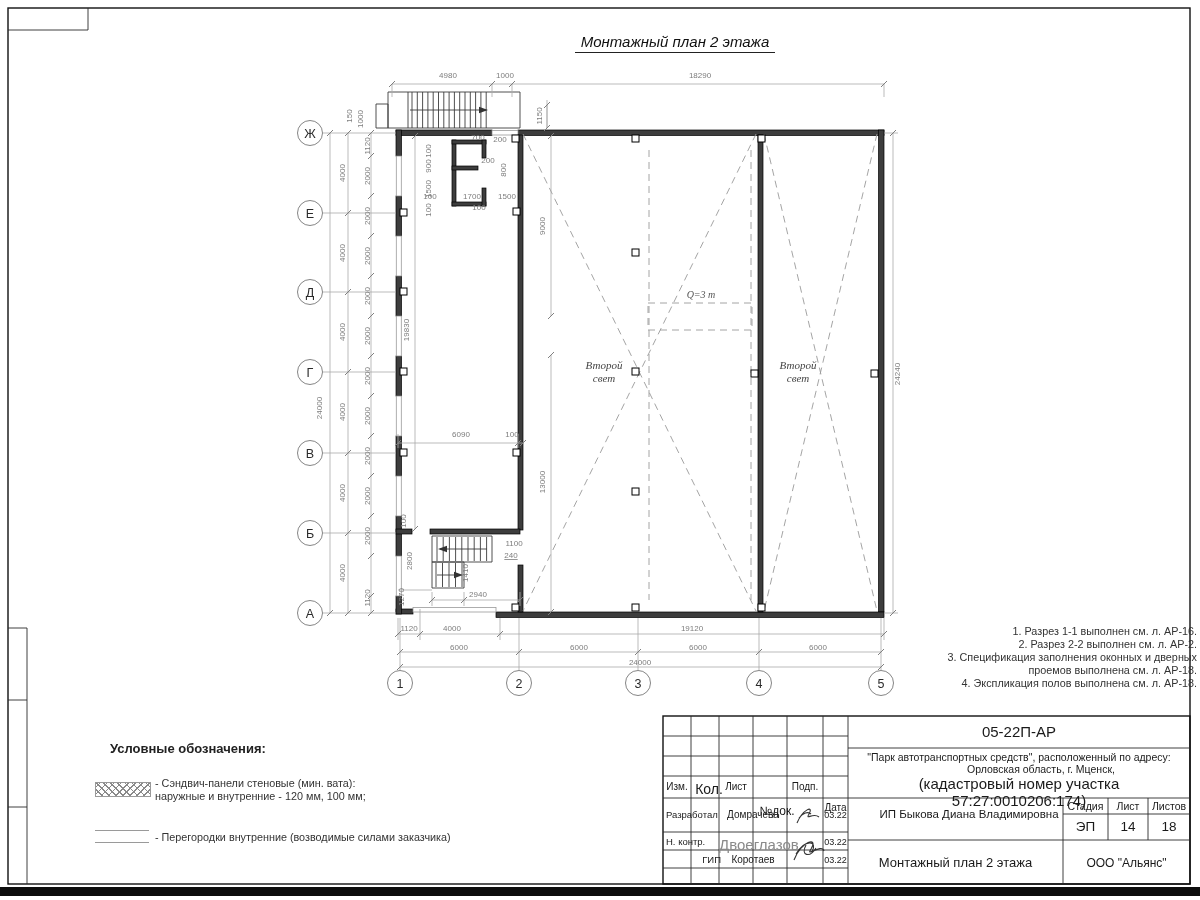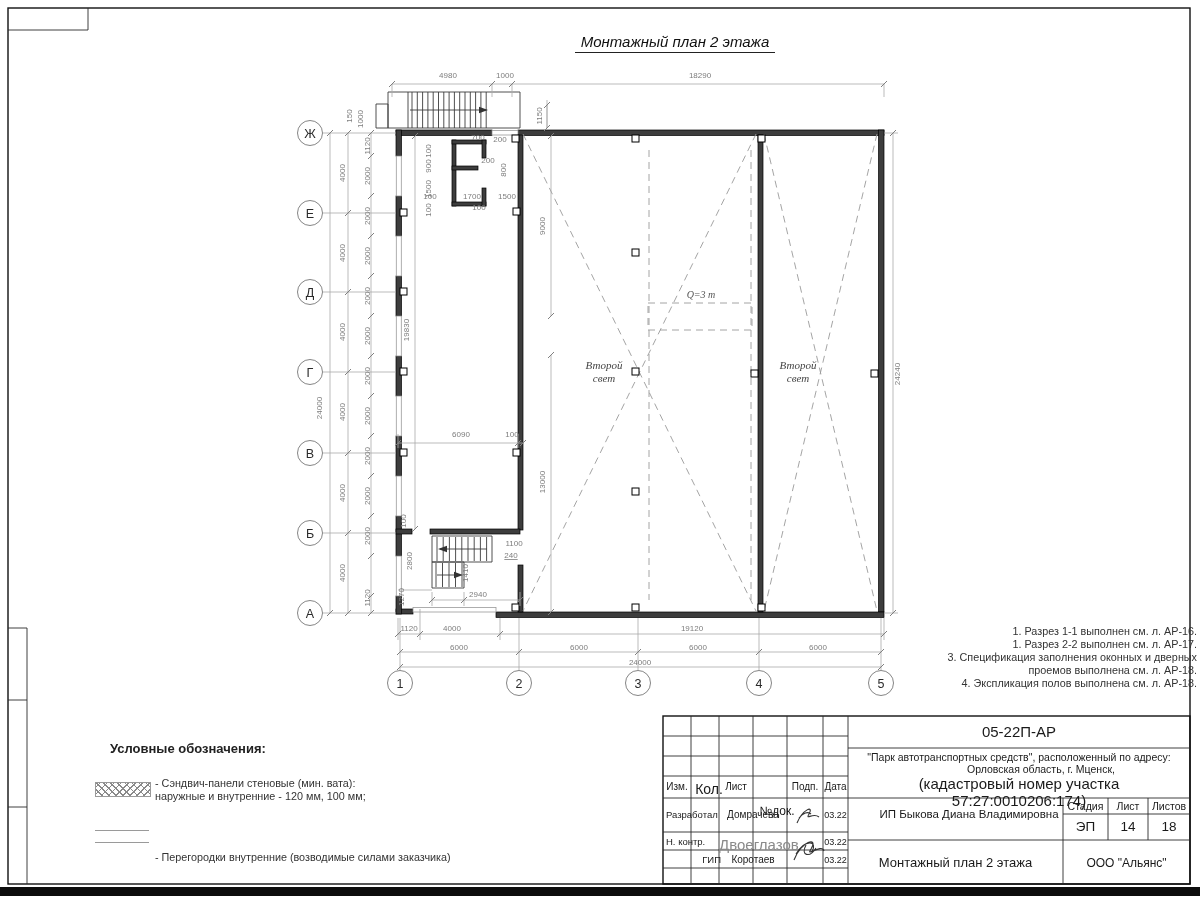--- a/index.html
+++ b/index.html
@@ -28,21 +28,21 @@
                font-style:italic;font-size:15px;color:#111;}
   .sheet-title span{border-bottom:1.2px solid #222;padding:0 6px 2px 6px;}
   .notes{left:947px;top:625px;width:250px;font-size:10.8px;line-height:12.9px;color:#333;text-align:right;}
   .notes .ind{padding-left:14px;}
   .legend-head{left:110px;top:741px;font-size:13px;color:#222;font-weight:bold;}
   .legend-sw1{left:95px;top:782px;width:54px;height:13px;border:1px solid #999;
      background-image:repeating-linear-gradient(45deg,transparent 0 4px,#8a8a8a 4px 5px),
                       repeating-linear-gradient(-45deg,transparent 0 4px,#8a8a8a 4px 5px);}
   .legend-sw2{left:95px;top:830px;width:54px;height:11px;border-top:1px solid #9a9a9a;border-bottom:1px solid #9a9a9a;background:#fff;}
   .legend-t1{left:155px;top:777px;width:330px;font-size:10.8px;line-height:12.5px;color:#333;}
-  .legend-t2{left:155px;top:831px;width:400px;font-size:10.8px;color:#333;margin-top:20px;}
+  .legend-t2{left:155px;top:831px;width:400px;font-size:10.8px;color:#333;}
   .tb{position:absolute;text-align:center;color:#1a1a1a;}
   .tb-left{text-align:left;}
   .muted{color:#8a8a8a;}
 </style>
 </head>
 <body>
 
 <div class="page">
 
 <svg id="drawing" width="1200" height="900" viewBox="0 0 1200 900">
@@ -323,21 +323,21 @@
     <path class="sig" d="M794 860 C801 841 819 836 811 849 C805 858 822 843 824 851 M796 854 C806 838 818 841 812 852 M806 845 C800 856 810 858 816 848"></path>
   </g>
 </svg>
 
 <div class="abs sheet-title">
   <span>Монтажный план 2 этажа</span>
 </div>
 
 <div class="abs notes">
   <div>1. Разрез 1-1 выполнен см. л. АР-16.</div>
-  <div>1. Разрез 2-2 выполнен см. л. АР-17.</div>
+  <div>2. Разрез 2-2 выполнен см. л. АР-2.</div>
   <div>3. Спецификация заполнения оконных и дверных</div>
   <div class="ind">проемов выполнена см. л. АР-18.</div>
   <div>4. Экспликация полов выполнена см. л. АР-18.</div>
 </div>
 
 <div class="abs legend-head">Условные обозначения:</div>
 <div class="abs legend-sw1"></div>
 <div class="abs legend-t1">
   <div>- Сэндвич-панели стеновые (мин. вата):</div>
   <div>наружные и внутренние - 120 мм, 100 мм;</div>
@@ -349,21 +349,21 @@
   <div class="tb" style="left:850px;top:723px;width:338px;font-size:15px;">05-22П-АР</div>
   <div class="tb" style="left:850px;top:751px;width:338px;font-size:10.5px;">"Парк автотранспортных средств",  расположенный по адресу:</div>
   <div class="tb" style="left:850px;top:763px;width:382px;font-size:10.5px;">Орловская область, г. Мценск,</div>
   <div class="tb" style="left:850px;top:775px;width:338px;font-size:15px;">(кадастровый номер участка 57:27:0010206:174)</div>
 
   <div class="tb" style="left:663px;top:781px;width:28px;font-size:10px;">Изм.</div>
   <div class="tb" style="left:691px;top:781px;width:36px;font-size:14px;">Кол.</div>
   <div class="tb" style="left:719px;top:781px;width:34px;font-size:10px;">Лист</div>
   <div class="tb" style="left:753px;top:804px;width:48px;font-size:12px;">№док.</div>
   <div class="tb" style="left:787px;top:781px;width:36px;font-size:10px;">Подп.</div>
-  <div class="tb" style="left:823px;top:781px;width:25px;font-size:10px;">Дата</div>
+  <div class="tb" style="left:823px;top:802px;width:25px;font-size:10px;">Дата</div>
 
   <div class="tb tb-left" style="left:666px;top:809px;width:55px;font-size:9.5px;">Разработал</div>
   <div class="tb" style="left:719px;top:809px;width:68px;font-size:10px;">Домрачева</div>
   <div class="tb" style="left:823px;top:810px;width:25px;font-size:9px;">03.22</div>
 
   <div class="tb tb-left" style="left:666px;top:836px;width:55px;font-size:9.5px;">Н. контр.</div>
   <div class="tb muted" style="left:719px;top:836px;width:68px;font-size:15px;">Двоеглазов</div>
   <div class="tb" style="left:823px;top:837px;width:25px;font-size:9px;">03.22</div>
 
   <div class="tb tb-left" style="left:666px;top:854px;width:55px;font-size:9.5px;text-align:right;">ГИП</div>

